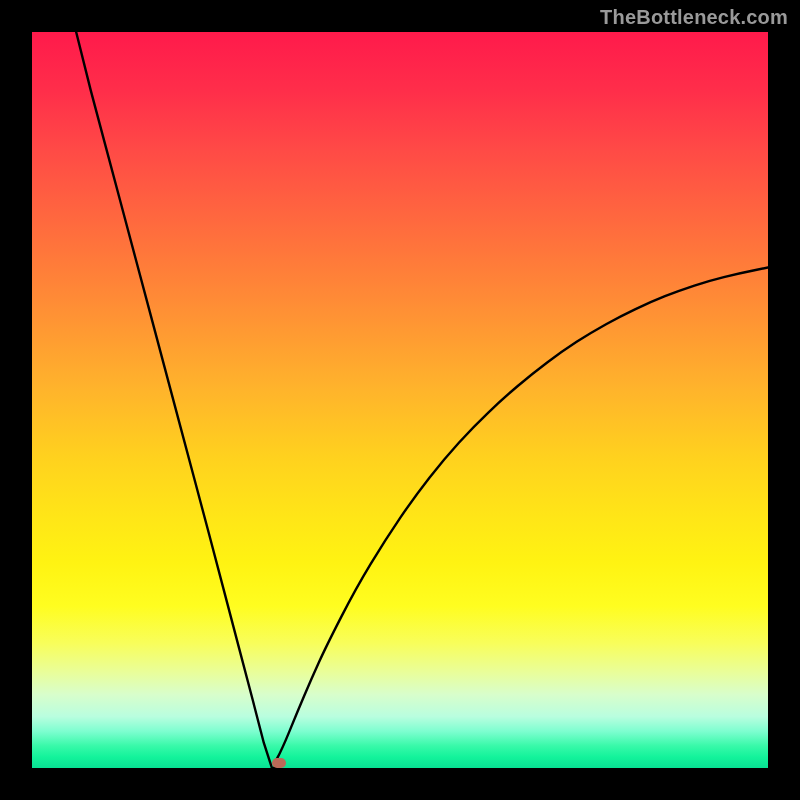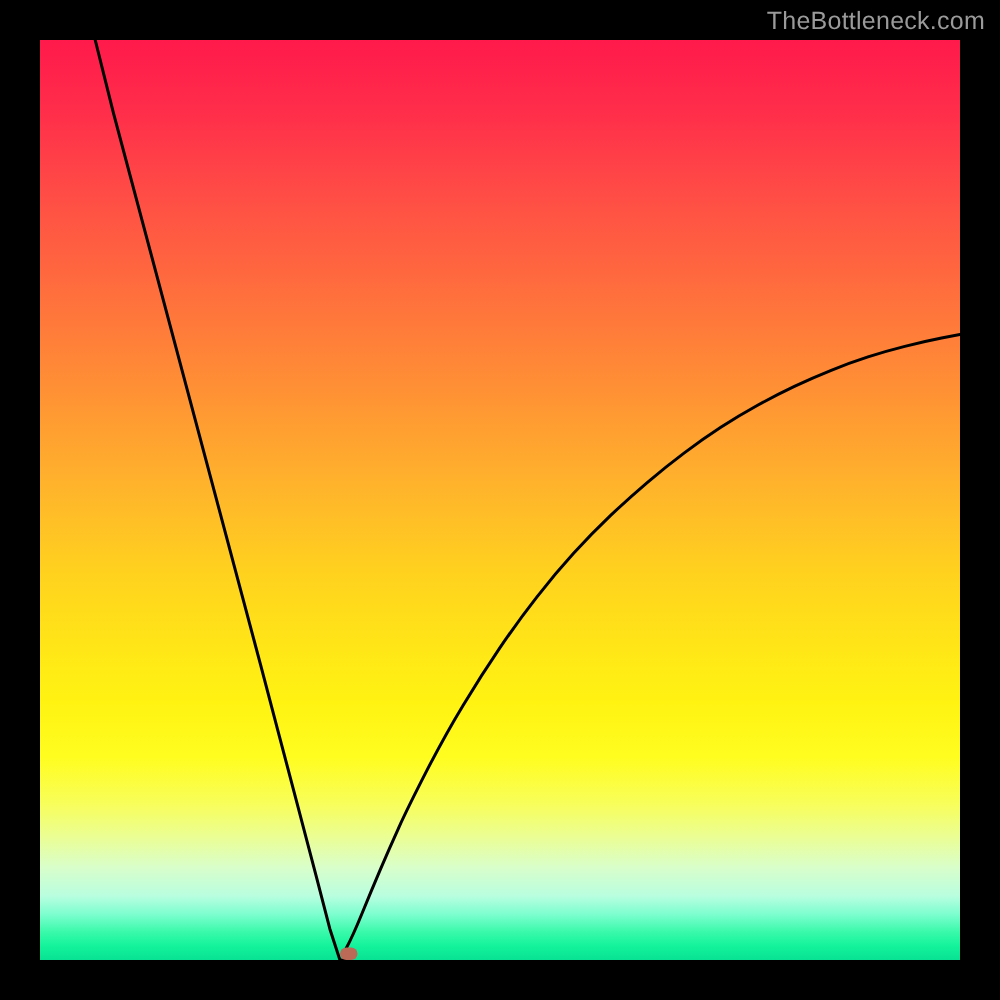--- a/index.html
+++ b/index.html
@@ -62,21 +62,21 @@
     border-radius: 5px;
     transform: translate(-50%, -50%);
   }
   .watermark {
     position: absolute;
     top: 6px;
     right: 12px;
     color: #9a9a9a;
     font-size: 20px;
     letter-spacing: 0.2px;
-    font-weight: 400;
+    font-weight: 700;
   }
 </style>
 </head>
 <body>
 
 <div class="frame">
   <div class="plot">
     <svg class="curve" viewBox="0 0 736 736" preserveAspectRatio="none">
       <path id="curve-path" d="M 44.16 0 L 58.88 58.879999999999995 L 73.60000000000001 114.08000000000004 L 88.32 169.27999999999997 L 103.04 224.48000000000002 L 117.76 279.68 L 132.48 334.88 L 147.20000000000002 390.08000000000004 L 161.92 445.28 L 176.64 500.48 L 191.36 556.4159999999999 L 206.08 612.352 L 220.79999999999998 668.288 L 231.84 710.976 L 239.936 736 L 245.936 736 Q 239.936 736 245.08800000000002 726.432 Q 250.24 716.864 257.6 698.832 Q 264.96 680.8 272.32 663.5039999999999 Q 279.68 646.208 287.04 630.016 Q 294.40000000000003 613.824 309.12 585.1199999999999 Q 323.84 556.4159999999999 338.55999999999995 532.1279999999999 Q 353.28 507.84000000000003 368 486.12800000000004 Q 382.72 464.416 397.44000000000005 445.648 Q 412.16 426.88 426.88 410.688 Q 441.59999999999997 394.49600000000004 456.32 380.51200000000006 Q 471.04 366.528 485.76 354.01599999999996 Q 500.48 341.50399999999996 515.2 330.46399999999994 Q 529.92 319.424 544.64 309.856 Q 559.36 300.28799999999995 574.08 292.192 Q 588.8000000000001 284.096 603.52 277.104 Q 618.24 270.11199999999997 632.96 264.224 Q 647.68 258.336 662.4 253.552 Q 677.12 248.76799999999997 691.8399999999999 245.08799999999997 Q 706.56 241.40799999999996 721.28 238.46399999999997 T 736 235.51999999999998" fill="none" stroke="#000" stroke-width="2.4" stroke-linejoin="round" stroke-linecap="round"></path>
     </svg>

